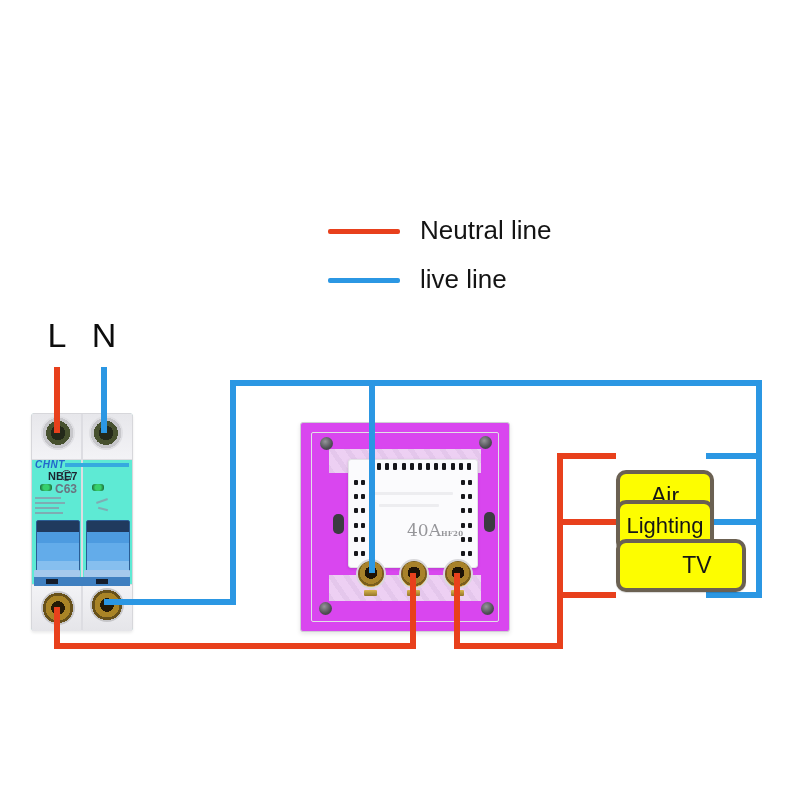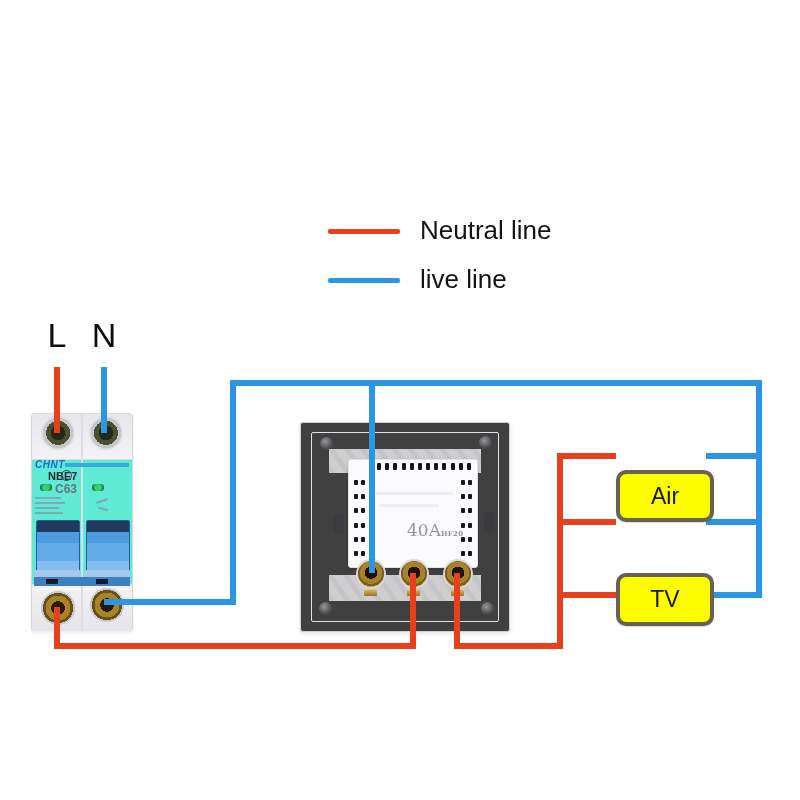--- a/index.html
+++ b/index.html
@@ -41,21 +41,21 @@
        background:radial-gradient(circle at 50% 50%, #37d06c 0 40%, #14502a 100%);}
   .rating-b{left:23px;top:68px;font-size:12px;font-weight:bold;color:#6a7480;}
   .specbar{height:2px;background:#8a97a8;opacity:.75;}
   .handle{position:absolute;top:106px;height:50px;border:1px solid #2a5c94;border-radius:2px;
           background:linear-gradient(180deg,#203a5e 0 22%,#4d9be0 22% 45%,#63acea 45% 80%,#86bfef 80%);}
   .handle-base{position:absolute;top:156px;height:7px;background:#a5c9ec;border-radius:1px;}
   .toggle-strip{left:2px;top:163px;width:96px;height:9px;background:#3f7fc0;}
   .toggle-strip-dark{width:12px;height:5px;background:#141c2b;top:165px;}
 
   
-  .plate{left:300px;top:422px;width:208px;height:208px;background:#404040;border:1px solid #cfcfd4;
+  .plate{left:300px;top:422px;width:208px;height:208px;background:#d946ef;border:1px solid #cfcfd4;
          border-radius:3px;z-index:2;box-shadow:0 2px 4px rgba(0,0,0,.10);}
   .plate .inner-ring{left:10px;top:9px;width:186px;height:188px;border:1px solid #e1e1e5;border-radius:2px;}
   .chevrons{background:repeating-linear-gradient(55deg,#e7e7eb 0 5px,#f2f2f4 5px 13px);opacity:.8;}
   .screw{width:13px;height:13px;border-radius:50%;
          background:radial-gradient(circle at 40% 35%, #96969a, #4e4e54 60%, #38383e);}
   .slot{width:11px;height:20px;border-radius:5px;background:#3b3b41;}
   .module{left:47px;top:36px;width:128px;height:107px;background:#fbfbfd;border:1px solid #e2e2e6;
           border-radius:3px;box-shadow:0 1px 3px rgba(0,0,0,.15);}
   .dot{background:#17171b;border-radius:1px;}
   .dots-top{left:28px;top:3px;width:94px;display:flex;justify-content:space-between;}
@@ -205,21 +205,22 @@
 
     <div class="abs pterm" style="left:57px;top:138px;"></div>
     <div class="abs pterm" style="left:100px;top:138px;"></div>
     <div class="abs pterm" style="left:144px;top:138px;"></div>
     <div class="abs ptab" style="left:63px;top:167px;"></div>
     <div class="abs ptab" style="left:106px;top:167px;"></div>
     <div class="abs ptab" style="left:150px;top:167px;"></div>
   </div>
 
   <div class="abs load" style="top:450px;height:44px;margin-top:20px;">Air</div>
-  <div class="abs load" style="top:573px;height:45px;">TV</div>
+  <div class="abs load" style="top:500px;height:44px;font-size:22px;">Lighting</div>
+  <div class="abs load" style="top:539px;height:45px;padding-left:32px;">TV</div>
 
   <div class="wire n" style="left:54px;top:367px;width:6px;height:66px;"></div>
   <div class="wire n" style="left:54px;top:607px;width:6px;height:42px;"></div>
   <div class="wire n" style="left:54px;top:643px;width:362px;height:6px;"></div>
   <div class="wire n" style="left:410px;top:573px;width:6px;height:76px;"></div>
   <div class="wire n" style="left:454px;top:573px;width:6px;height:76px;"></div>
   <div class="wire n" style="left:454px;top:643px;width:109px;height:6px;"></div>
   <div class="wire n" style="left:557px;top:453px;width:6px;height:196px;"></div>
   <div class="wire n" style="left:557px;top:453px;width:59px;height:6px;"></div>
   <div class="wire n" style="left:557px;top:519px;width:59px;height:6px;"></div>

